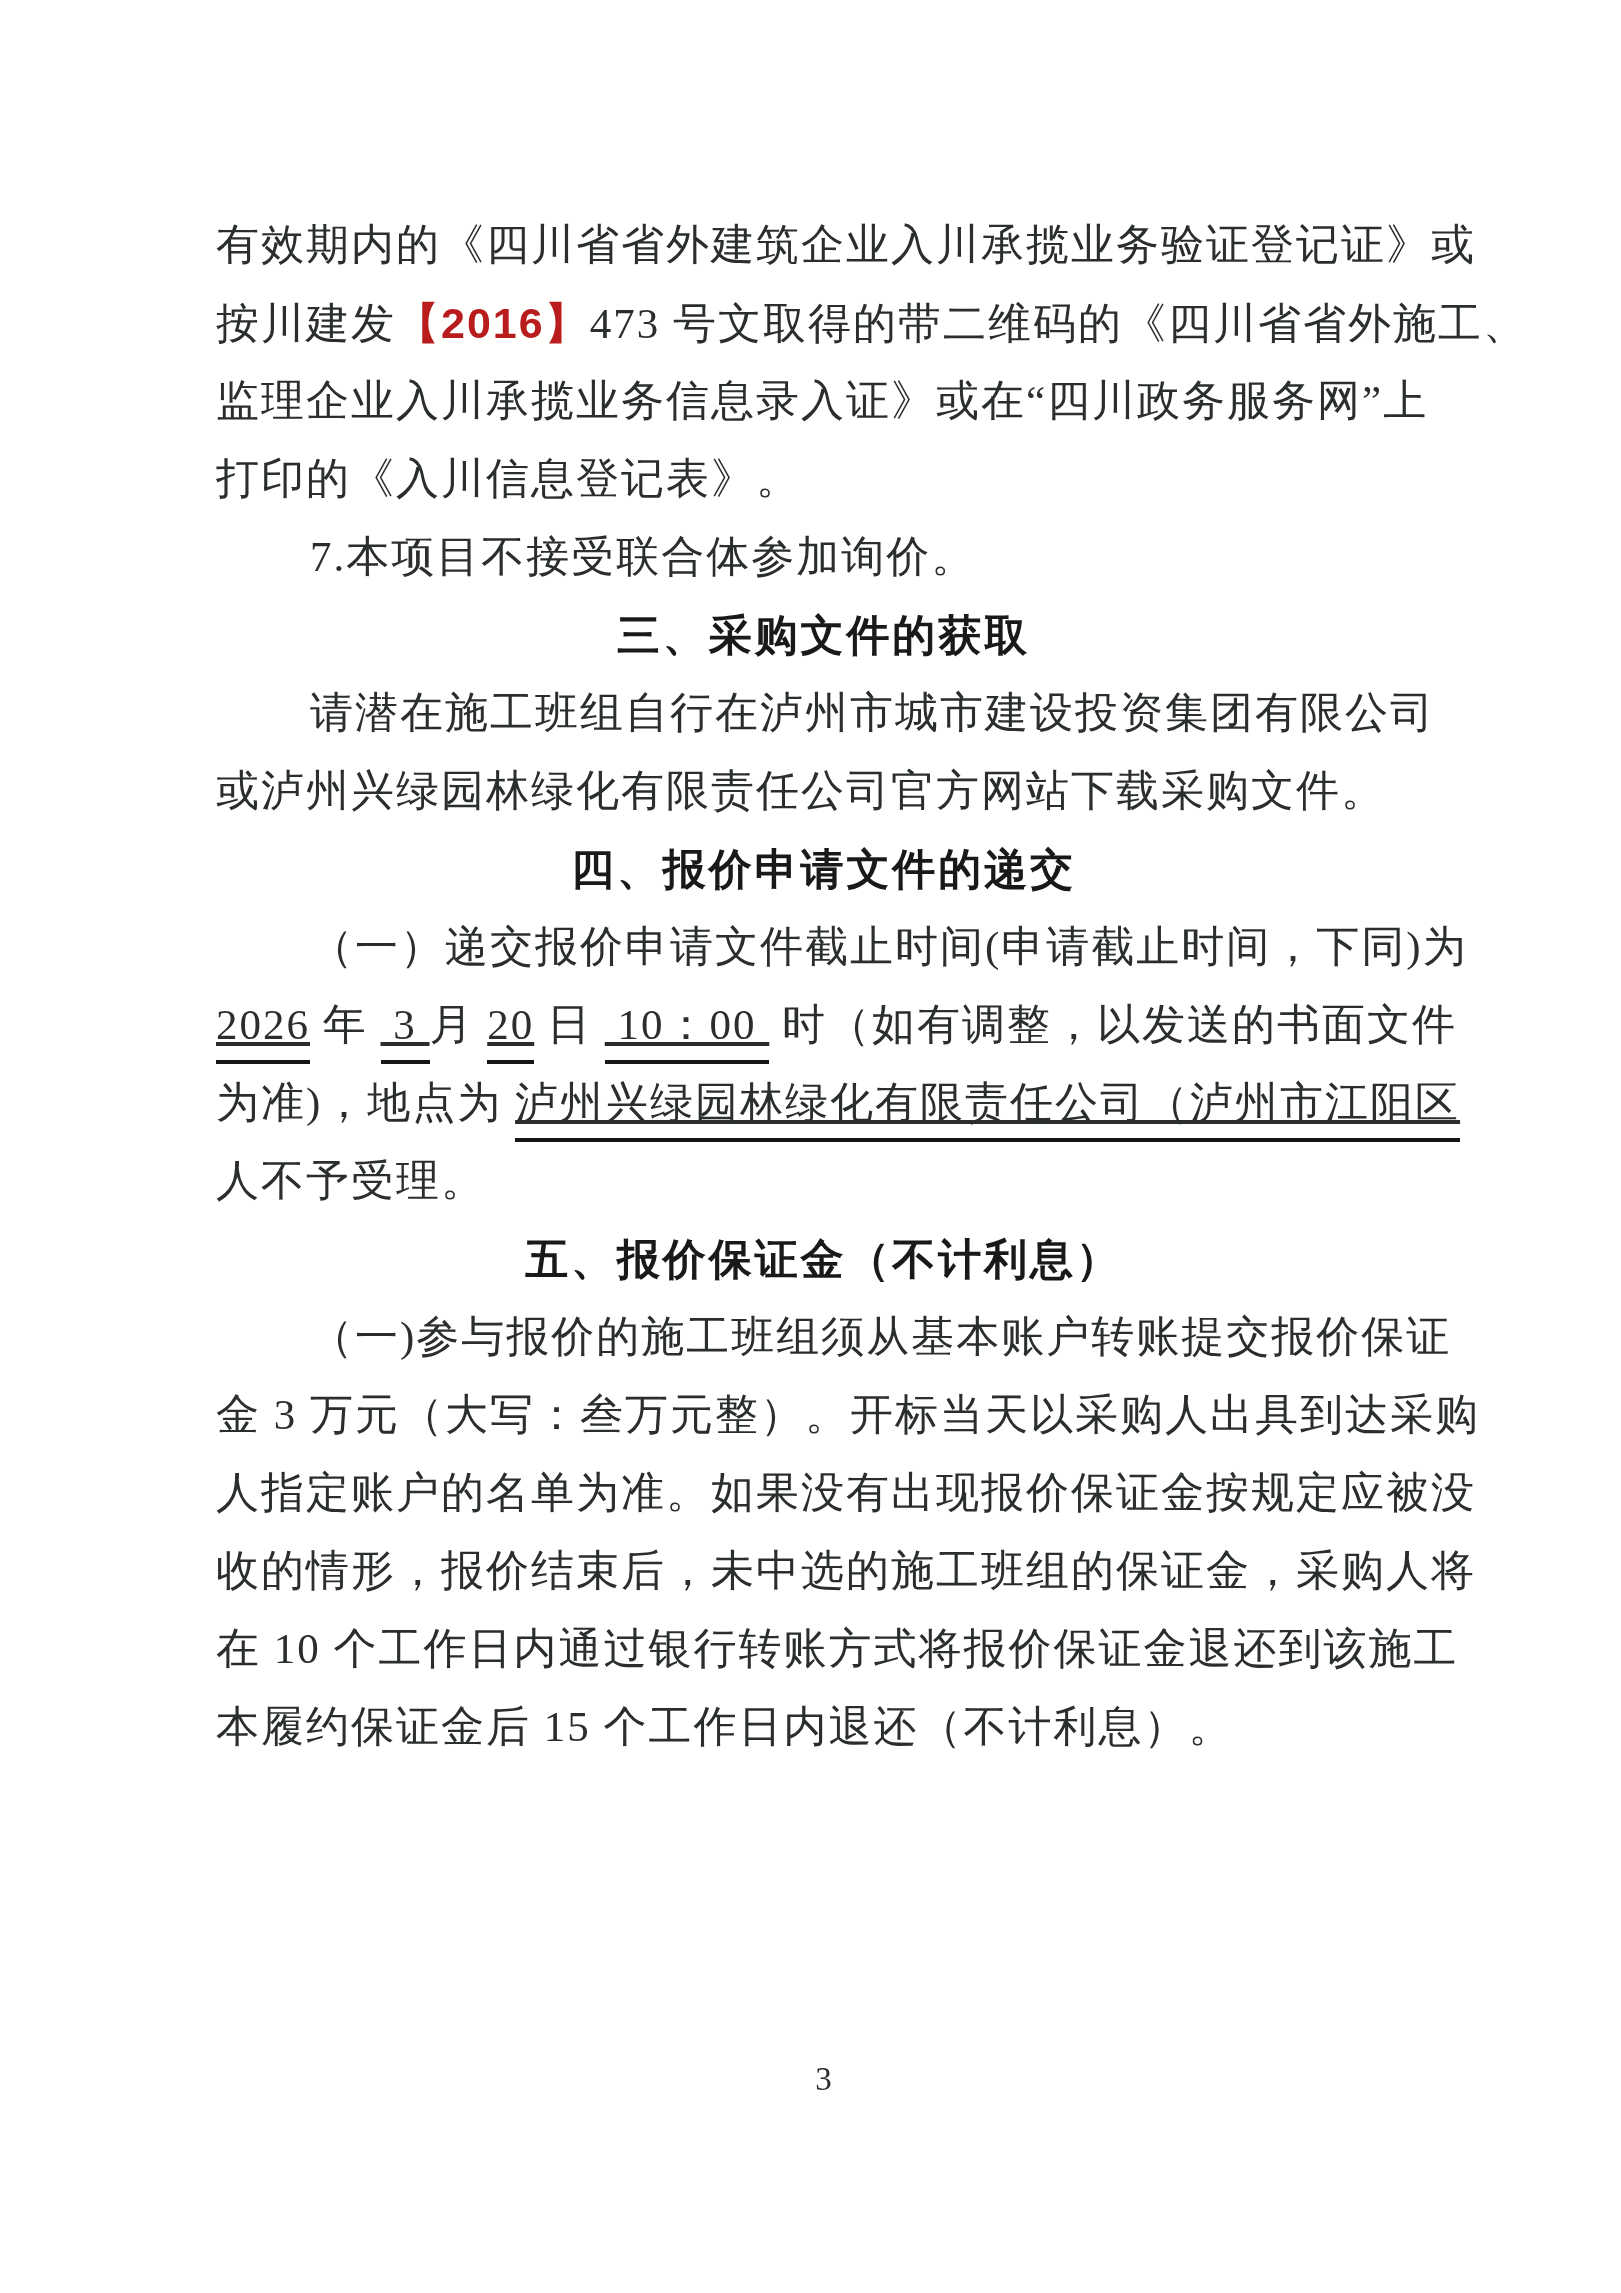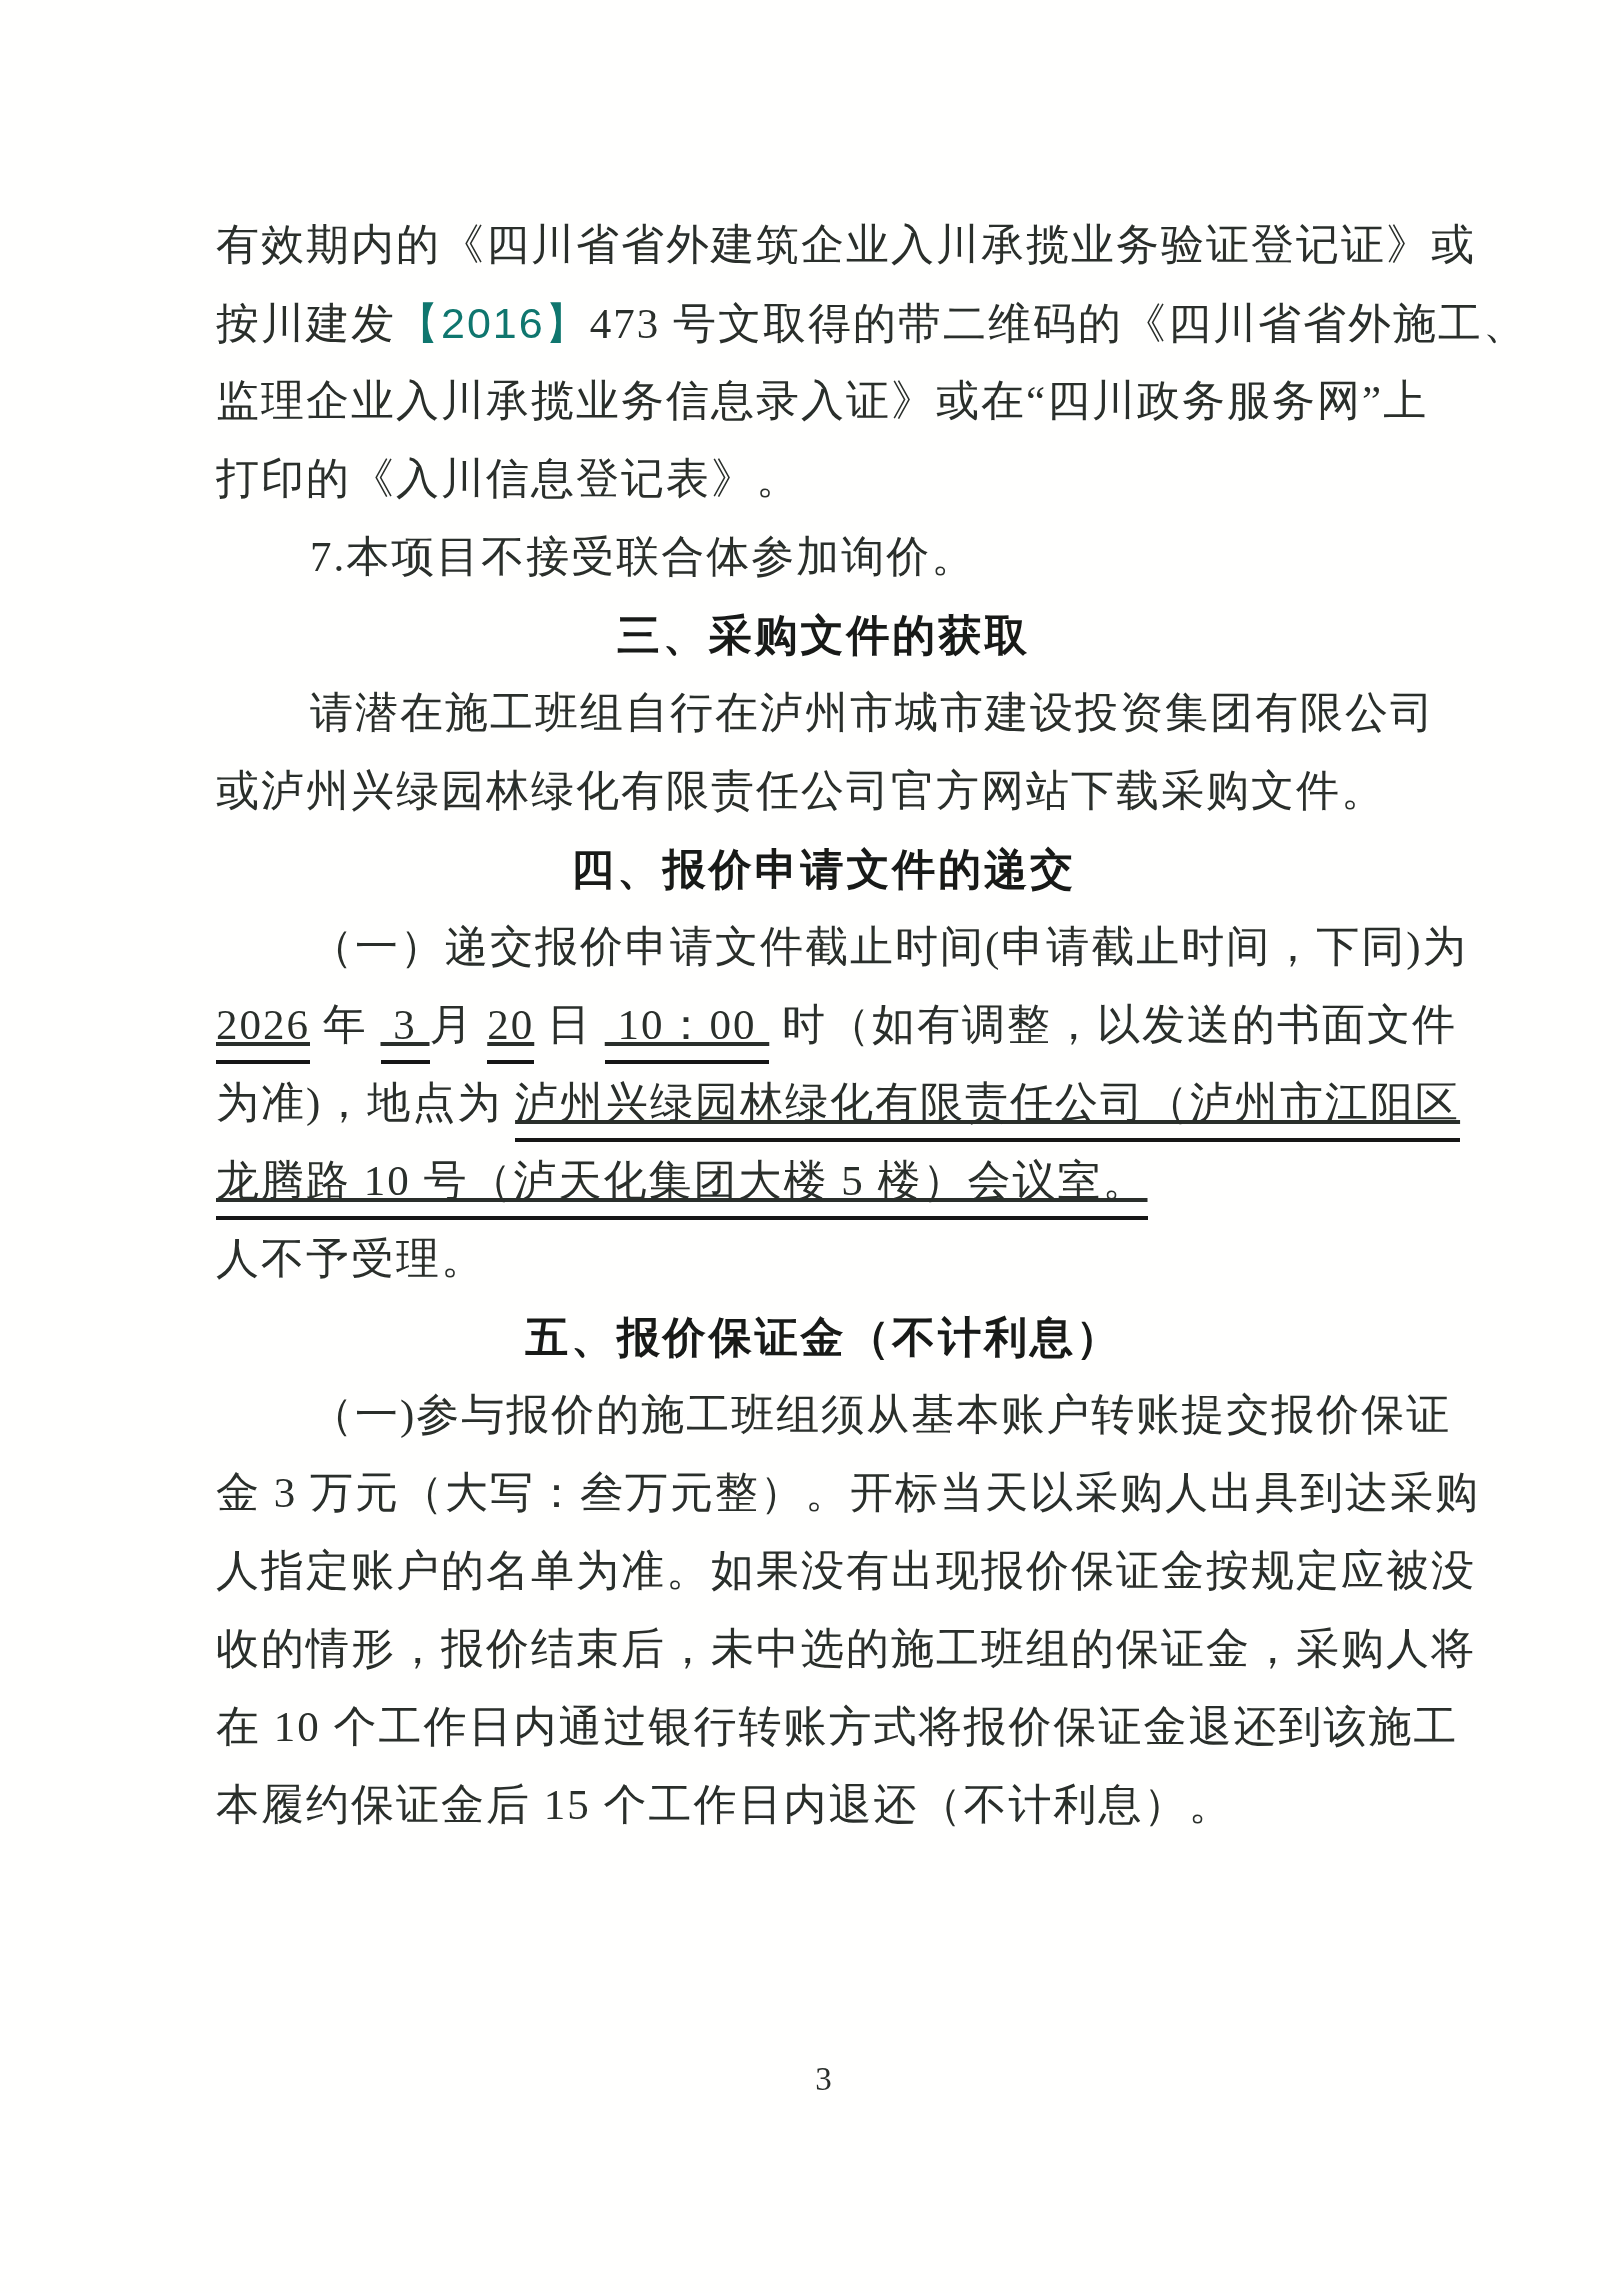--- a/index.html
+++ b/index.html
@@ -40,23 +40,23 @@
     letter-spacing: 2.9px;
     text-align: center;
   }
   .seg { display: inline; }
   .seg.u {
     border-bottom: 4.9px solid #161616;
     padding-bottom: 12px;
     text-decoration: underline;
   }
   .seg.b {
-    font-weight: 400;
+    font-weight: 700;
     font-family: "Liberation Sans", "DejaVu Sans", sans-serif;
-    color: #0f766e;
+    color: #b91c1c;
   }
   .pagenum {
     position: absolute;
     left: 216px;
     top: 2056px;
     width: 1215px;
     height: 47px;
     line-height: 47px;
     text-align: center;
     font-size: 33px;
@@ -73,21 +73,20 @@
       <div class="line body"><span class="seg">监理企业入川承揽业务信息录入证》或在“四川政务服务网”上</span></div>
       <div class="line body"><span class="seg">打印的《入川信息登记表》。</span></div>
       <div class="line indent"><span class="seg">7.本项目不接受联合体参加询价。</span></div>
       <div class="line heading"><span class="seg">三、采购文件的获取</span></div>
       <div class="line indent"><span class="seg">请潜在施工班组自行在泸州市城市建设投资集团有限公司</span></div>
       <div class="line body"><span class="seg">或泸州兴绿园林绿化有限责任公司官方网站下载采购文件。</span></div>
       <div class="line heading"><span class="seg">四、报价申请文件的递交</span></div>
       <div class="line indent"><span class="seg">（一）递交报价申请文件截止时间(申请截止时间，下同)为</span></div>
       <div class="line body"><span class="seg u">2026</span><span class="seg"> 年 </span><span class="seg u"> 3 </span><span class="seg">月 </span><span class="seg u">20</span><span class="seg"> 日 </span><span class="seg u"> 10：00 </span><span class="seg"> 时（如有调整，以发送的书面文件</span></div>
       <div class="line body"><span class="seg">为准)，地点为 </span><span class="seg u">泸州兴绿园林绿化有限责任公司（泸州市江阳区</span></div>
-      <div class="line body"><span class="seg u">龙腾路 10 号（泸天化集团大楼 5 楼）会议室。</span></div>
       <div class="line body"><span class="seg">人不予受理。</span></div>
       <div class="line heading"><span class="seg">五、报价保证金（不计利息）</span></div>
       <div class="line indent"><span class="seg">（一)参与报价的施工班组须从基本账户转账提交报价保证</span></div>
       <div class="line body"><span class="seg">金 3 万元（大写：叁万元整）。开标当天以采购人出具到达采购</span></div>
       <div class="line body"><span class="seg">人指定账户的名单为准。如果没有出现报价保证金按规定应被没</span></div>
       <div class="line body"><span class="seg">收的情形，报价结束后，未中选的施工班组的保证金，采购人将</span></div>
       <div class="line body"><span class="seg">在 10 个工作日内通过银行转账方式将报价保证金退还到该施工</span></div>
       <div class="line body"><span class="seg">本履约保证金后 15 个工作日内退还（不计利息）。</span></div>
     </div>
   <div class="pagenum">3</div>

